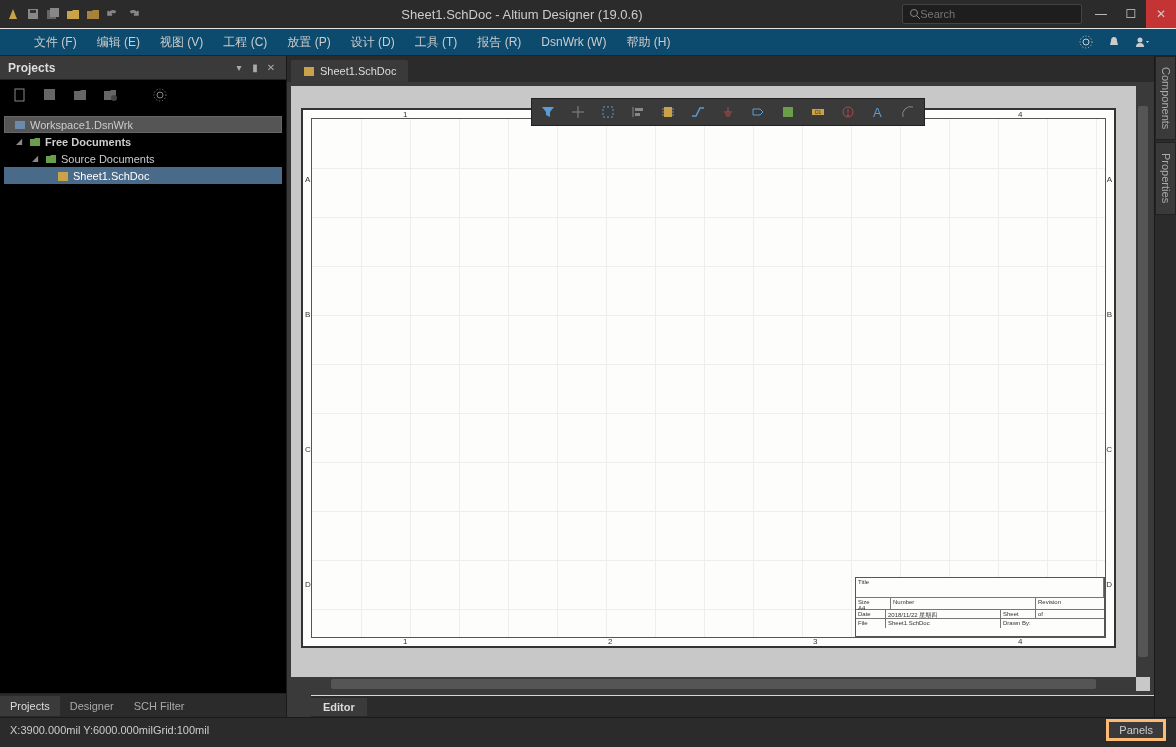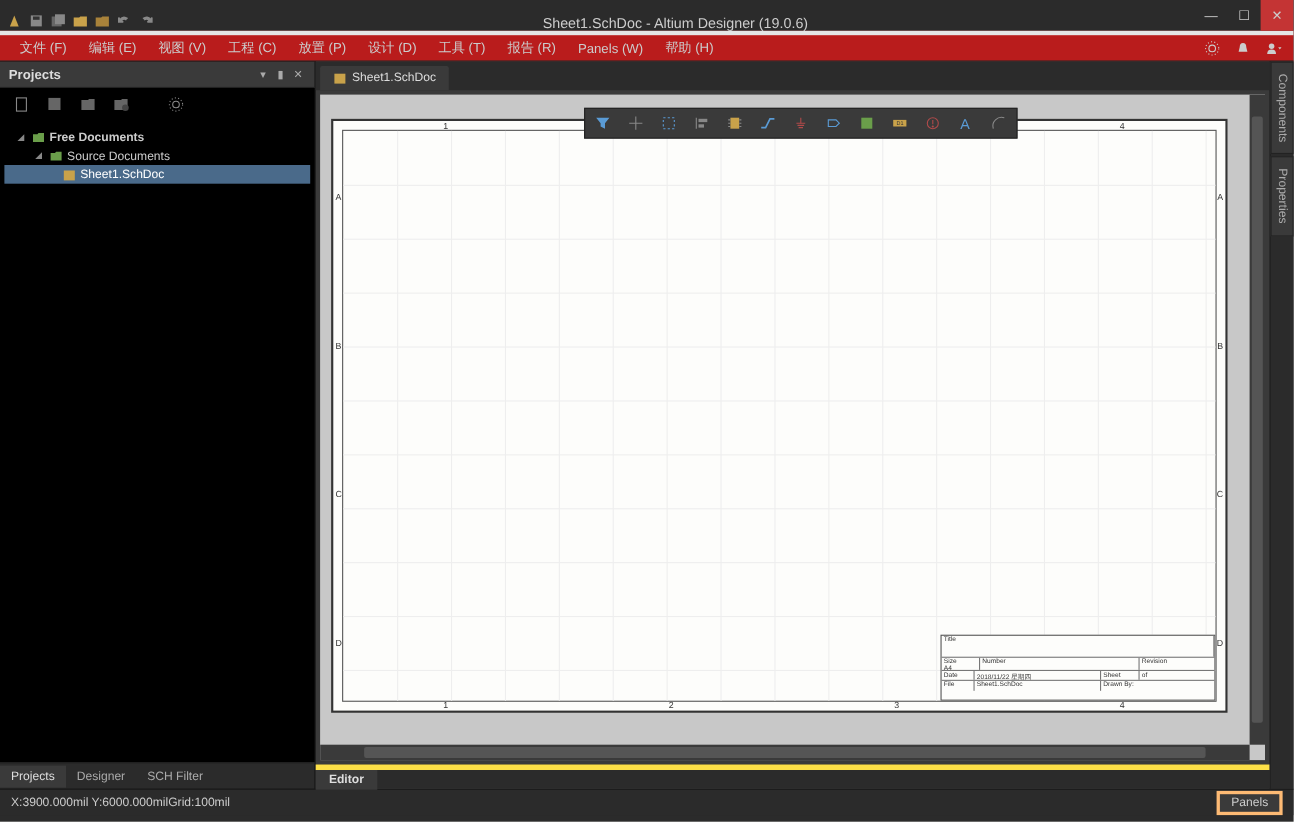--- a/index.html
+++ b/index.html
@@ -1,30 +1,30 @@
 <!DOCTYPE html>
 <html><head>
 <meta charset="utf-8">
 <style>
 * { margin: 0; padding: 0; box-sizing: border-box; font-family: "Segoe UI", Arial, sans-serif; }
 body { background: #2b2b2b; width: 1176px; height: 747px; overflow: hidden; color: #ccc; font-size: 12px; }
 
 
-.title-bar { height: 28px; background: #2b2b2b; display: flex; align-items: flex-end; }
+.title-bar { height: 28px; background: #2b2b2b; display: flex; align-items: center; }
 .title-icons { display: flex; align-items: center; gap: 2px; padding-left: 4px; }
 .title-icons .ibtn { width: 18px; height: 18px; display: flex; align-items: center; justify-content: center; cursor: pointer; color: #ccc; }
 .title-text { flex: 1; text-align: center; color: #ccc; font-size: 13px; }
 .search-box { width: 180px; height: 20px; background: #1e1e1e; border: 1px solid #444; display: flex; align-items: center; padding: 0 6px; border-radius: 2px; margin-right: 4px; }
 .search-box input { background: transparent; border: none; color: #999; font-size: 11px; width: 100%; outline: none; }
 .win-controls { display: flex; }
 .win-btn { width: 30px; height: 28px; display: flex; align-items: center; justify-content: center; cursor: pointer; color: #ccc; }
 .win-close { background: #c43434; }
 
 
-.menu-bar { height: 28px; background: #b91c1c; display: flex; align-items: center; padding: 0 8px; border-top: 4px solid #e5e5e5; border-bottom: 1px solid #222; }
+.menu-bar { height: 28px; background: #0c4a6e; display: flex; align-items: center; padding: 0 24px; border-top: 1px solid #e5e5e5; border-bottom: 1px solid #222; }
 .menu-bar .menu-item { padding: 4px 10px; cursor: pointer; color: #ccc; font-size: 12px; }
 .menu-right { margin-left: auto; display: flex; gap: 8px; align-items: center; }
 .menu-right .ibtn { width: 20px; height: 20px; display: flex; align-items: center; justify-content: center; cursor: pointer; color: #ccc; }
 
 
 .main-area { display: flex; height: 661px; }
 
 
 .projects-panel { width: 287px; background: #000000; border-right: 1px solid #1a1a1a; display: flex; flex-direction: column; }
 .panel-header { height: 24px; background: #3a3a3a; display: flex; align-items: center; padding: 0 8px; border-bottom: 1px solid #222; }
@@ -68,21 +68,21 @@
 .right-tabs { width: 22px; background: #2b2b2b; display: flex; flex-direction: column; border-left: 1px solid #1a1a1a; }
 .vtab { writing-mode: vertical-rl; padding: 10px 3px; cursor: pointer; color: #aaa; font-size: 11px; background: #3a3a3a; margin-bottom: 2px; border: 1px solid #222; }
 
 
 .hscroll { position: absolute; bottom: 0; left: 0; right: 14px; height: 14px; background: #3a3a3a; }
 .hscroll .thumb { position: absolute; left: 40px; right: 40px; top: 2px; bottom: 2px; background: #555; border-radius: 2px; }
 .vscroll { position: absolute; top: 0; bottom: 14px; right: 0; width: 14px; background: #3a3a3a; }
 .vscroll .thumb { position: absolute; top: 20px; bottom: 20px; left: 2px; right: 2px; background: #555; border-radius: 2px; }
 
 
-.editor-bar { height: 22px; background: #2b2b2b; display: flex; align-items: center; border-top: 5px solid #fde047; }
+.editor-bar { height: 22px; background: #2b2b2b; display: flex; align-items: center; border-top: 1px solid #fde047; margin-left: 24px; }
 .editor-bar .etab { padding: 3px 12px; background: #3a3a3a; color: #ddd; font-size: 11px; font-weight: bold; cursor: pointer; }
 
 
 .status-bar { height: 24px; background: #2b2b2b; border-top: 1px solid #1a1a1a; display: flex; align-items: center; padding: 0 10px; color: #ccc; font-size: 11px; }
 .status-bar .sitem { }
 .status-bar .panels-btn { margin-left: auto; padding: 2px 10px; background: #3a3a3a; cursor: pointer; border: 3px solid #fdba74; }
 
 svg { display: block; }
 </style>
 </head>
@@ -122,37 +122,44 @@
           <path d="M10 5 Q6 2 3 6 L2 4 L2 8 L6 8 L4 7 Q6 4 9 6" fill="none" stroke="#888" stroke-width="1.5"></path>
         </svg>
       </div>
     <div class="ibtn">
         <svg width="14" height="14">
           <path d="M4 5 Q8 2 11 6 L12 4 L12 8 L8 8 L10 7 Q8 4 5 6" fill="none" stroke="#888" stroke-width="1.5"></path>
         </svg>
       </div>
   </div>
   <div class="title-text">Sheet1.SchDoc - Altium Designer (19.0.6)</div>
+  <div class="search-box">
+    <svg width="12" height="12">
+        <circle cx="5" cy="5" r="3.5" fill="none" stroke="#888"></circle>
+        <line x1="8" y1="8" x2="11" y2="11" stroke="#888"></line>
+      </svg>
+    <input type="text" placeholder="Search" style="">
+  </div>
   <div class="win-controls">
     <div class="win-btn">—</div>
     <div class="win-btn">☐</div>
     <div class="win-btn win-close">✕</div>
   </div>
 </div>
 
 <div class="menu-bar">
   <div class="menu-item">文件 (F)</div>
   <div class="menu-item">编辑 (E)</div>
   <div class="menu-item">视图 (V)</div>
   <div class="menu-item">工程 (C)</div>
   <div class="menu-item">放置 (P)</div>
   <div class="menu-item">设计 (D)</div>
   <div class="menu-item">工具 (T)</div>
   <div class="menu-item">报告 (R)</div>
-  <div class="menu-item">Panels (W)</div>
+  <div class="menu-item">DsnWrk (W)</div>
   <div class="menu-item">帮助 (H)</div>
   <div class="menu-right">
     <div class="ibtn">
         <svg width="14" height="14">
           <circle cx="7" cy="7" r="3" fill="none" stroke="#ccc"></circle>
           <circle cx="7" cy="7" r="6" fill="none" stroke="#ccc" stroke-dasharray="1 2"></circle>
         </svg>
       </div>
     <div class="ibtn">
         <svg width="14" height="14">
@@ -202,20 +209,28 @@
         </div>
       <div style="width:10px"></div>
       <div class="tb">
           <svg width="16" height="16">
             <circle cx="8" cy="8" r="3" fill="none" stroke="#888"></circle>
             <circle cx="8" cy="8" r="6" fill="none" stroke="#888" stroke-dasharray="1 2"></circle>
           </svg>
         </div>
     </div>
     <div class="tree">
+      <div class="tree-row workspace">
+        <span class="ficon">
+            <svg width="12" height="12">
+              <rect x="1" y="2" width="10" height="8" fill="#6a8ab0"></rect>
+            </svg>
+          </span>
+        <span>Workspace1.DsnWrk</span>
+      </div>
       <div class="tree-row" style="padding-left:12px">
         <span class="tw">◢</span>
         <span class="ficon folder-green">
             <svg width="12" height="12">
               <path d="M1 3h4l1-1h5v8H1z" fill="#6a9e4a"></path>
             </svg>
           </span>
         <span style="font-weight:bold">Free Documents</span>
       </div>
       <div class="tree-row" style="padding-left:28px">

